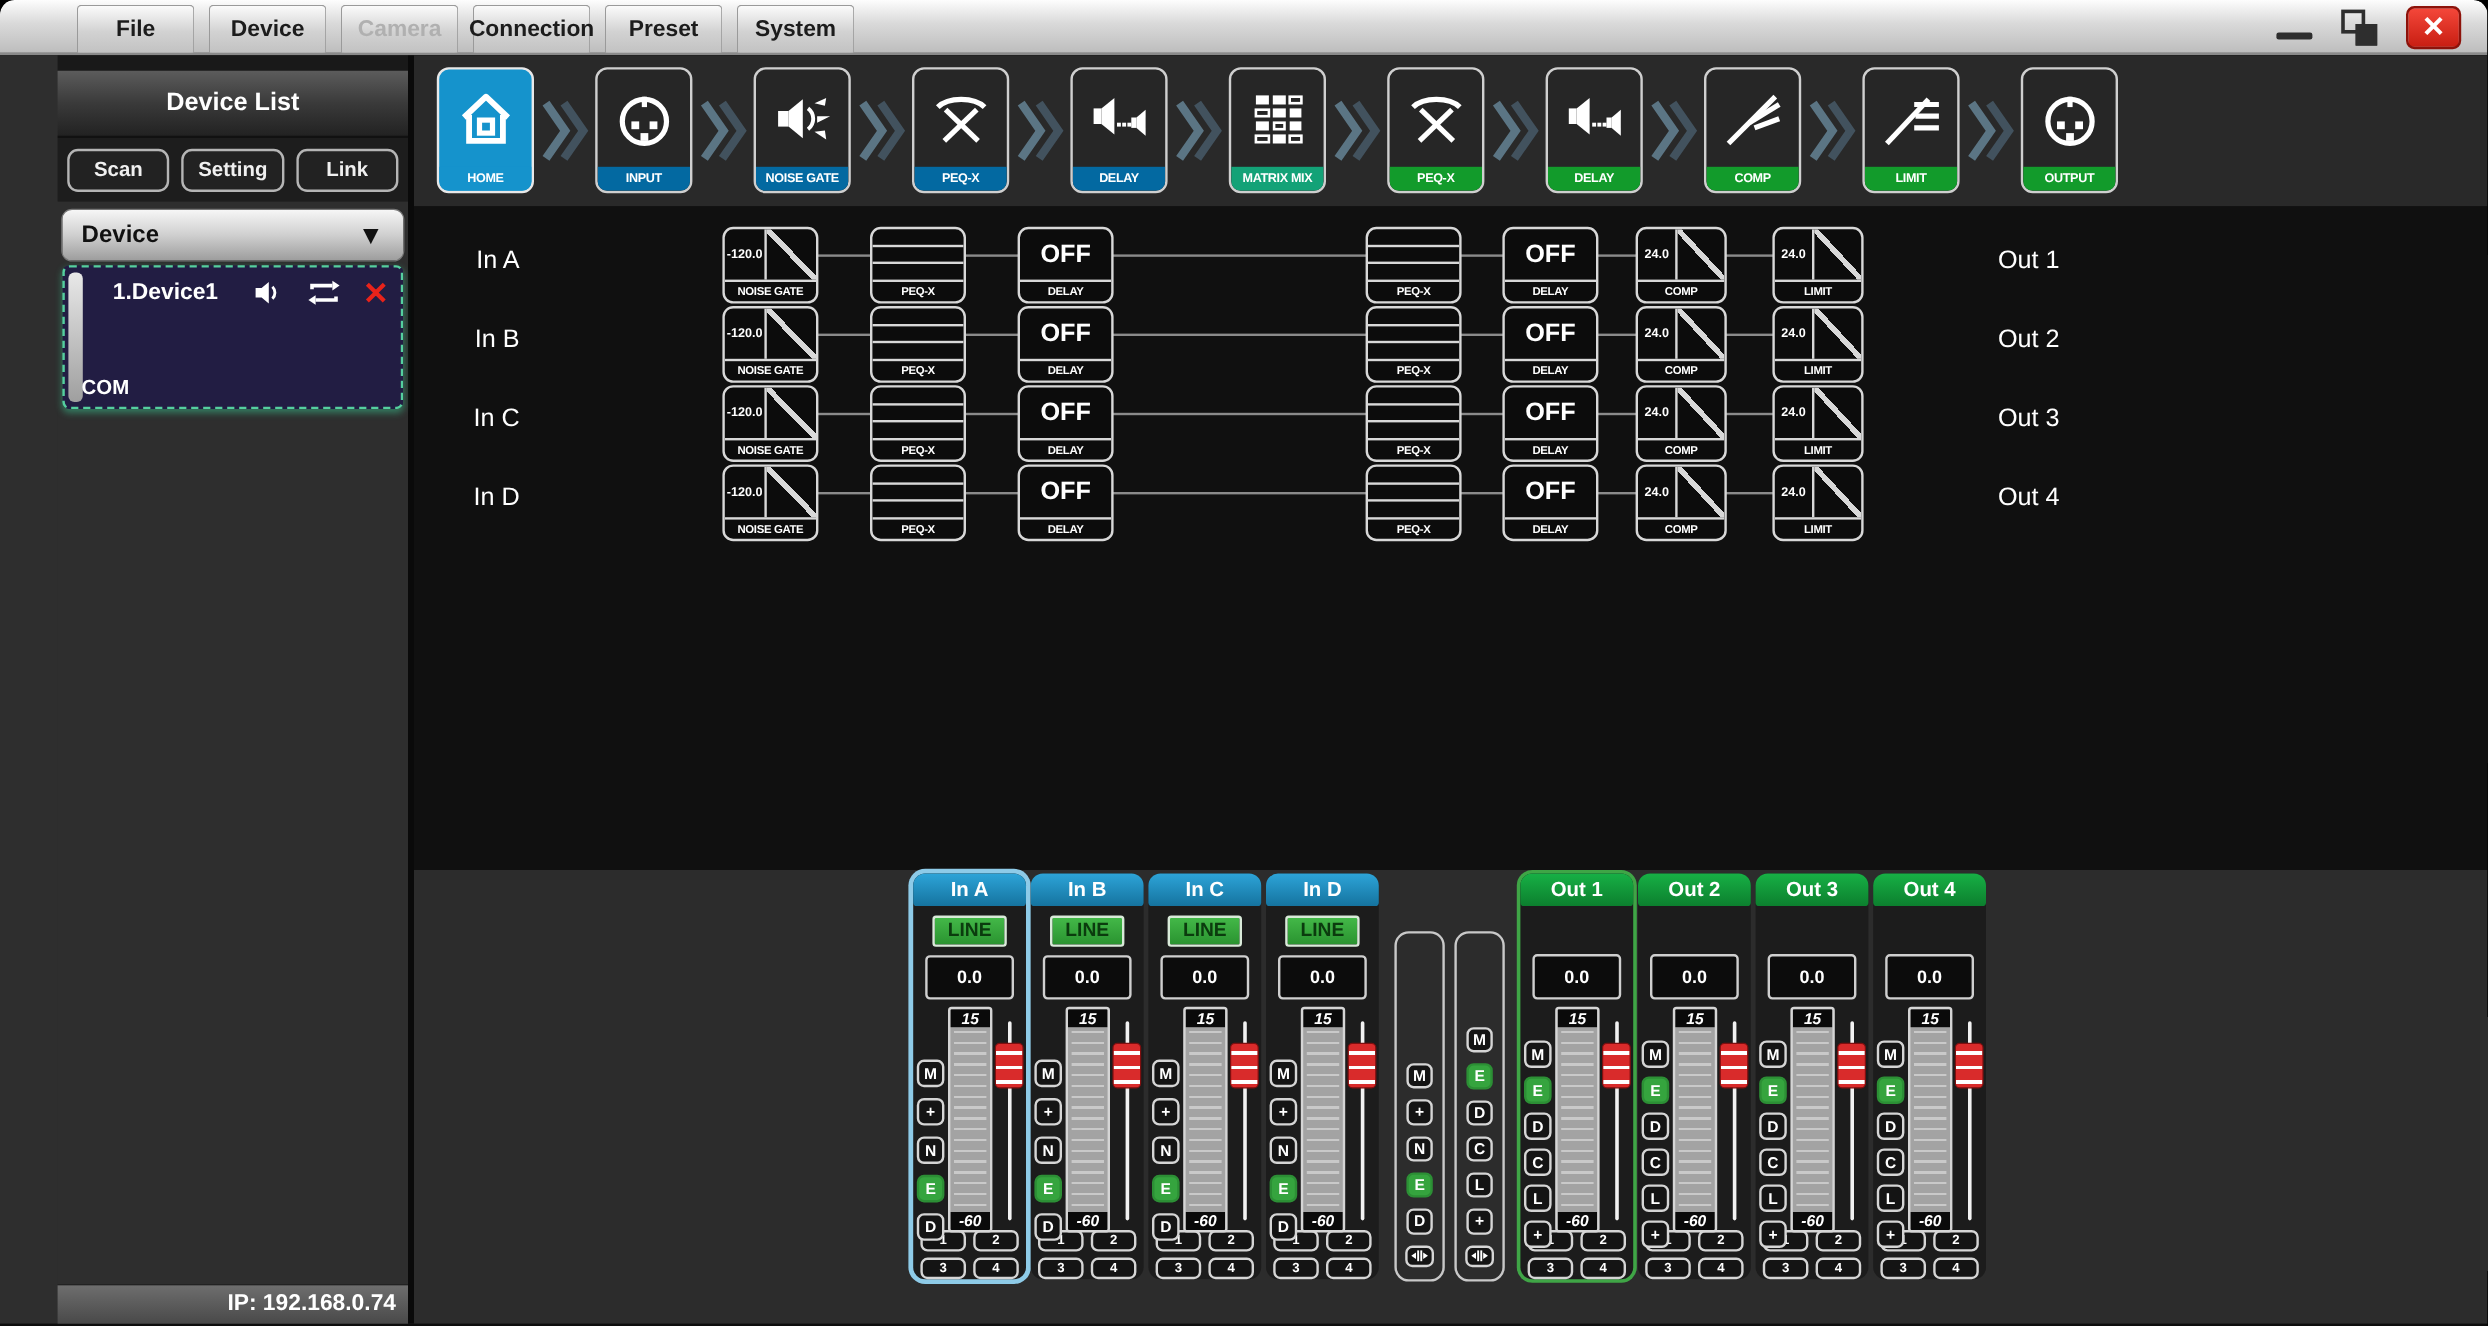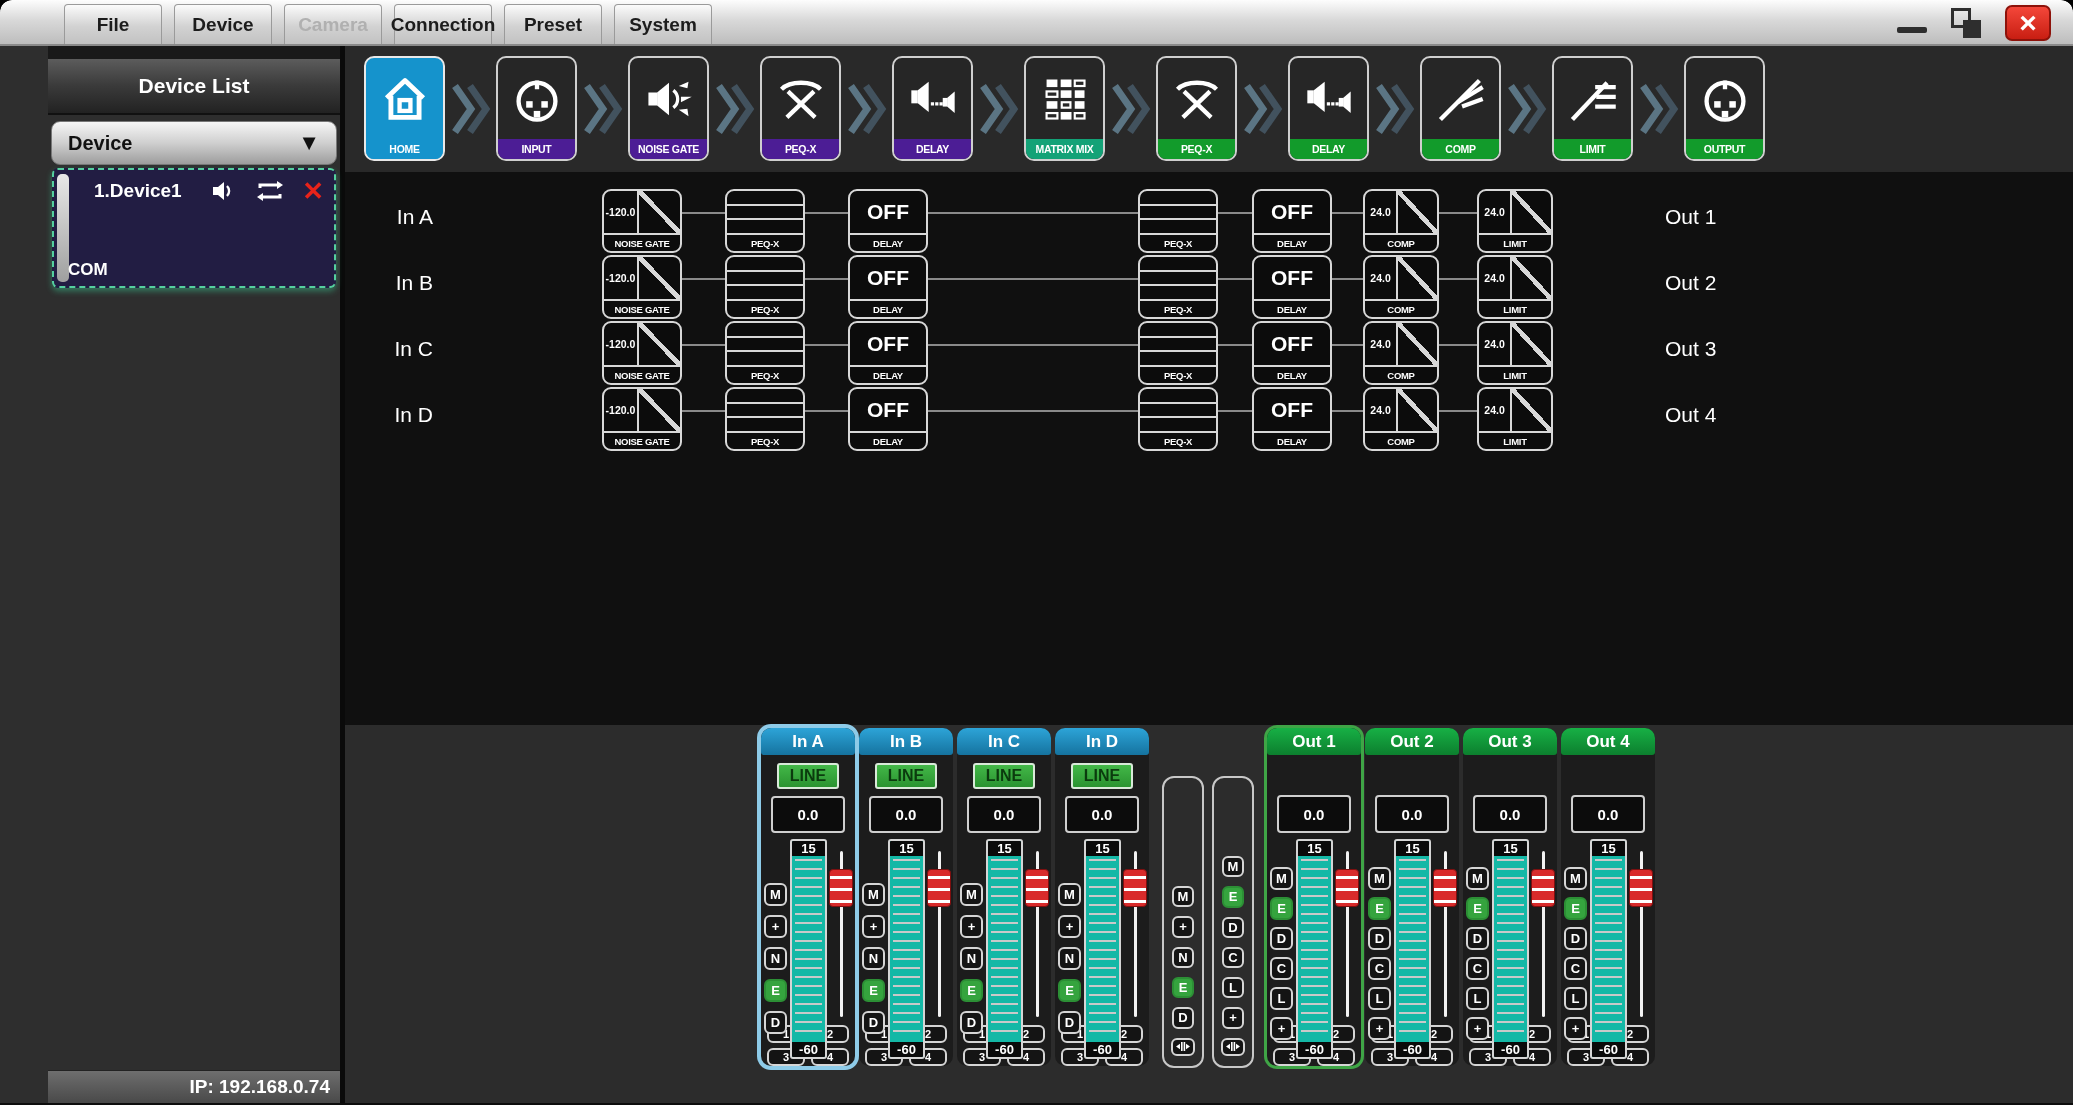--- a/index.html
+++ b/index.html
@@ -40,21 +40,21 @@
   .ip-bar { height:33px; background:linear-gradient(#6e6e6e,#494949); display:flex; align-items:center; justify-content:flex-end; padding-right:10px; color:#fff; font-size:19px; font-weight:bold; border-top:1px solid #222; }
 
   
   .main { flex:1; position:relative; background:#101010; }
 
   .chain-bar { position:absolute; left:0; top:0; right:0; height:126px; background:#292929; display:flex; align-items:flex-start; padding:10px 0 0 19px; }
   .chain-tile { width:81px; height:105px; border:2px solid #cfcfcf; border-radius:10px; background:#262626; display:flex; flex-direction:column; overflow:hidden; flex:none; }
   .chain-tile .icon-area { flex:1; display:flex; align-items:center; justify-content:center; }
   .chain-tile .icon-area svg { width:52px; height:52px; }
   .chain-tile .tile-label { height:20px; display:flex; align-items:center; justify-content:center; color:#fff; font-size:10.5px; font-weight:bold; letter-spacing:-0.3px; white-space:nowrap; }
-  .chain-tile.style-blue .tile-label { background:#4c1d95; }
+  .chain-tile.style-blue .tile-label { background:#0369a1; }
   .chain-tile.style-green .tile-label { background:#129b2b; }
   .chain-tile.style-teal .tile-label { background:#13a277; }
   .chain-tile.style-blue-solid { background:#1593cc; border-color:#e8e8e8; }
   .chain-tile.style-blue-solid .tile-label { background:#1593cc; }
   .chain-arrow { width:51px; height:105px; display:flex; align-items:center; justify-content:center; flex:none; }
 
   .routing { position:absolute; left:0; top:126px; right:0; height:553px; background:#101010; }
   .r-label-in { position:absolute; width:80px; text-align:right; color:#fff; font-size:21px; }
   .r-label-out { position:absolute; width:110px; text-align:left; color:#fff; font-size:21px; }
   .r-line { position:absolute; height:2px; background:#8a8a8a; z-index:0; }
@@ -78,21 +78,21 @@
   .strip-header { width:100%; height:29px; border-radius:10px 10px 3px 3px; display:flex; align-items:center; justify-content:center; color:#fff; font-size:17px; font-weight:bold; }
   .hdr-blue { background:linear-gradient(#2da4d8,#15739f); }
   .hdr-green { background:linear-gradient(#17b045,#0c7f2e); }
   .line-btn { margin-top:8px; width:62px; height:27px; background:linear-gradient(#43b848,#2a9330); border:2px solid #d9ead9; border-radius:3px; color:#042a06; font-size:16px; font-weight:bold; display:flex; align-items:center; justify-content:center; color:#0b3b0e; }
   .line-spacer { margin-top:8px; width:62px; height:27px; }
   .gain-box { margin-top:7px; width:74px; height:40px; background:#0c0c0c; border:2px solid #cfcfcf; border-radius:4px; color:#fff; font-size:15px; font-weight:bold; display:flex; align-items:center; justify-content:center; }
   .fader-area { margin-top:6px; width:100%; height:190px; position:relative; }
   .proc-col { position:absolute; left:3px; display:flex; flex-direction:column; }
   .proc-btn { width:23px; height:23px; border:2px solid #d5d5d5; border-radius:6px; background:#141414; color:#fff; font-size:13px; font-weight:bold; display:flex; align-items:center; justify-content:center; }
   .proc-btn.active { background:#35a43e; border-color:#2c8f35; }
-  .meter { position:absolute; left:29px; top:0; width:37px; height:220px; border:2px solid #d5d5d5; border-radius:3px; background:#14b8a6; overflow:hidden; }
+  .meter { position:absolute; left:29px; top:0; width:37px; height:188px; border:2px solid #d5d5d5; border-radius:3px; background:#a3a3a3; overflow:hidden;font-style:italic; }
   .meter .ticks { position:absolute; left:3px; right:3px; top:18px; bottom:18px; background:repeating-linear-gradient(to bottom, #c9c9c9 0 2px, transparent 2px 9px); }
   .meter .m-top, .meter .m-bot { position:absolute; left:0; right:0; text-align:center; color:#fff; font-size:13px; font-weight:bold; background:#0a0a0a; }
   .meter .m-top { top:0; } .meter .m-bot { bottom:0; }
   .track { position:absolute; left:68px; top:4px; width:24px; height:182px; }
   .track .rail { position:absolute; left:11px; top:8px; width:3px; height:166px; background:#f2f2f2; border-radius:2px; }
   .track .handle { position:absolute; left:0; top:26px; width:24px; height:38px; border-radius:4px; background:repeating-linear-gradient(to bottom, #d92b2b 0 6px, #ffffff 6px 9px, #d92b2b 9px 12px); background-color:#d92b2b; border:1px solid #7e0f0f; }
   .route-grid { margin-top:8px; display:grid; grid-template-columns:38px 38px; grid-gap:5px 6px; }
   .route-btn { height:18px; border:2px solid #d5d5d5; border-radius:6px; background:#141414; color:#fff; font-size:11px; font-weight:bold; display:flex; align-items:center; justify-content:center; }
 
   .bus-strip { width:42px; height:292px; margin-top:48px; border:2px solid #c8c8c8; border-radius:12px; display:flex; flex-direction:column; align-items:center; flex:none; }
@@ -125,20 +125,25 @@
           <span>×</span>
         </div>
     </div>
   </div>
 
   <div class="app-body">
 
     <div class="sidebar">
       <div class="dl-topstrip"></div>
       <div class="dl-header">Device List</div>
+      <div class="dl-buttons" id="dl-buttons">
+          <div class="dl-btn">Scan</div>
+          <div class="dl-btn">Setting</div>
+          <div class="dl-btn">Link</div>
+        </div>
       <div class="dl-dropdown">
         <span>Device</span>
         <span class="caret">▼</span>
       </div>
       <div class="device-card">
         <div class="device-grip"></div>
         <div class="device-row1">
           <span class="device-name">1.Device1</span>
           <span class="device-icons">
             <span>

